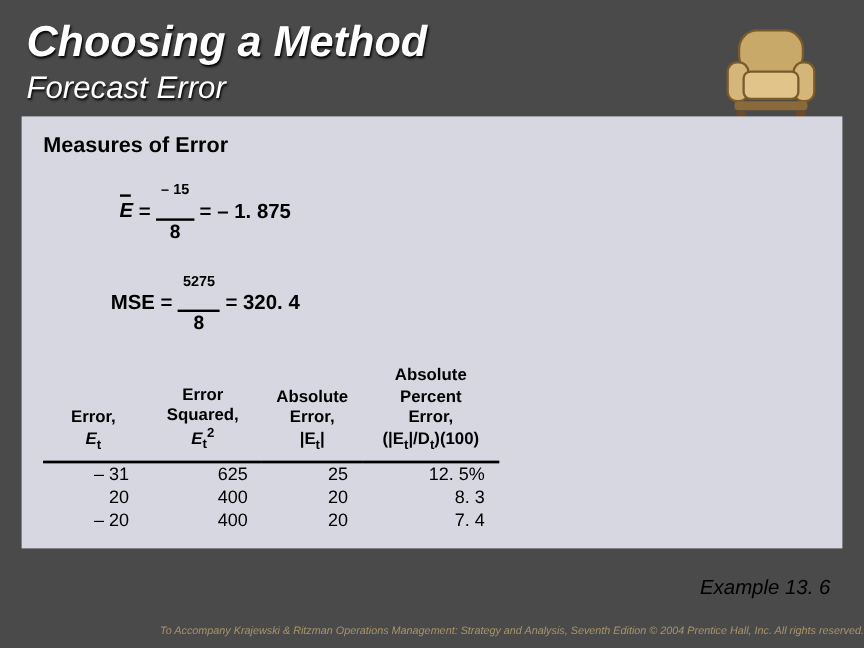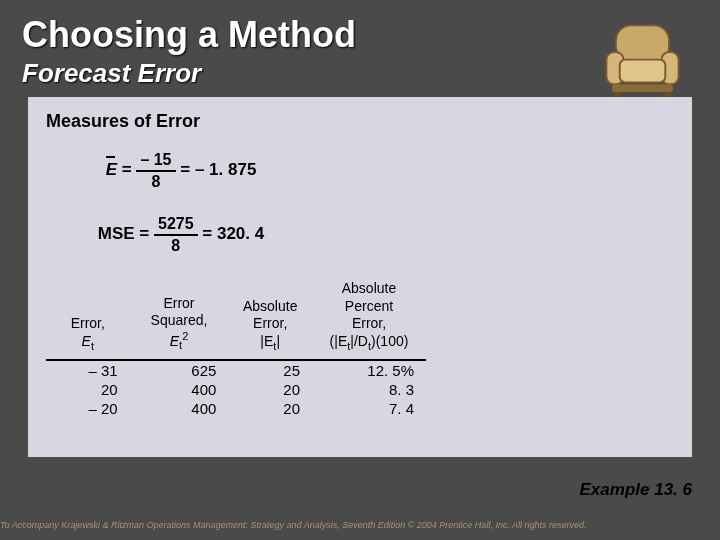--- a/index.html
+++ b/index.html
@@ -1,45 +1,45 @@
 <!DOCTYPE html>
 <html><head>
 <meta charset="utf-8">
 <style>
 * { box-sizing: border-box; margin: 0; padding: 0; }
 body { width: 720px; height: 540px; background: #4a4a4a; font-family: Arial, Helvetica, sans-serif; position: relative; overflow: hidden; }
 
-.title { color: #fff; font-size: 36px; font-weight: 700; padding: 14px 0 0 22px; text-shadow: 1px 1px 2px #000; }
-.subtitle { color: #fff; font-size: 26px; font-weight: 700; font-style: italic; padding: 2px 0 8px 22px; text-shadow: 1px 1px 2px #000; }
+.title { color: #fff; font-size: 36px; font-weight: 700; font-style: italic; padding: 14px 0 0 22px; text-shadow: 1px 1px 2px #000; }
+.subtitle { color: #fff; font-size: 26px; font-weight: 400; font-style: italic; padding: 2px 0 8px 22px; text-shadow: 1px 1px 2px #000; }
 
 .chair { position: absolute; top: 14px; right: 30px; width: 95px; height: 95px; }
 
-.panel { background: #d6d7e0; margin: 0 28px; height: 360px; position: relative; padding: 14px 18px; }
+.panel { background: #d6d7e0; margin: 0 18px; height: 360px; position: relative; padding: 14px 18px; }
 
 .measures { font-weight: 700; font-size: 18px; margin-bottom: 14px; }
 
 .leftcol { width: 270px; display: inline-block; vertical-align: top; padding-top: 6px; }
 .eqrow { font-weight: 700; font-size: 17px; text-align: center; margin: 14px 0 28px 0; position: relative; }
 .eqrow.frac { margin: 0 0 26px 0; }
 .fracwrap { display: inline-block; vertical-align: middle; text-align: center; line-height: 1; }
-.fracwrap .num { border-bottom: 2px solid #000; padding: 0 4px 2px; font-size: 16px; }
+.fracwrap .num { border-bottom: 2px solid #000; padding: 0 4px 18px; font-size: 12px; }
 .fracwrap .den { padding-top: 2px; font-size: 16px; }
 .ebar { position: relative; display: inline-block; }
 .ebar::before { content: ""; position: absolute; top: -4px; left: 0; right: 2px; height: 2px; background: #000; }
 
 .rightcol { display: inline-block; width: 380px; vertical-align: top; font-size: 14px; }
 table { border-collapse: collapse; width: 100%; }
-th { font-weight: 400; text-align: center; padding: 0 4px 6px 4px; vertical-align: bottom; line-height: 1.25; border-bottom: 2px solid #000; }
+th { font-weight: 700; text-align: center; padding: 0 4px 6px 4px; vertical-align: bottom; line-height: 1.25; border-bottom: 2px solid #000; }
 td { text-align: right; padding: 1px 12px 1px 4px; font-size: 15px; }
 td.c1 { width: 22%; } td.c2 { width: 26%; } td.c3 { width: 22%; text-align: right; } td.c4 { width: 30%; }
 .sub { font-size: 11px; vertical-align: sub; }
 .sup { font-size: 11px; vertical-align: super; }
 
-.example { position: absolute; right: 28px; bottom: 40px; font-weight: 700; font-style: italic; font-size: 17px; color: #000; }
-.footer { position: absolute; left: 0; right: 0; bottom: 0; text-align: left; color: #a8956a; font-size: 9px; padding: 6px 0 10px 0; font-style: italic; }
+.example { position: absolute; right: 28px; bottom: 40px; font-weight: 400; font-style: italic; font-size: 17px; color: #000; }
+.footer { position: absolute; left: 0; right: 0; bottom: 0; text-align: right; color: #a8956a; font-size: 9px; padding: 6px 0 10px 0; font-style: italic; }
 </style>
 </head>
 <body>
 
 <div class="title">Choosing a Method</div>
 <div class="subtitle">Forecast Error</div>
 
 <svg class="chair" viewBox="0 0 100 100">
   <rect x="22" y="12" width="56" height="38" rx="16" fill="#c9a96a" stroke="#7a5a2a" stroke-width="2"></rect>
   <rect x="12" y="40" width="18" height="34" rx="8" fill="#d4b57a" stroke="#7a5a2a" stroke-width="2"></rect>

